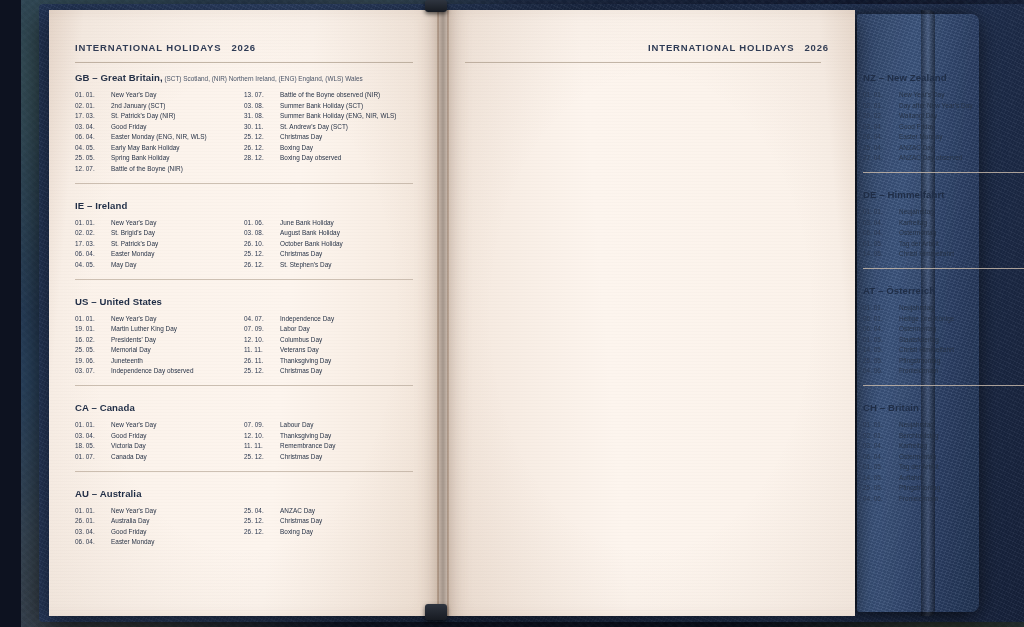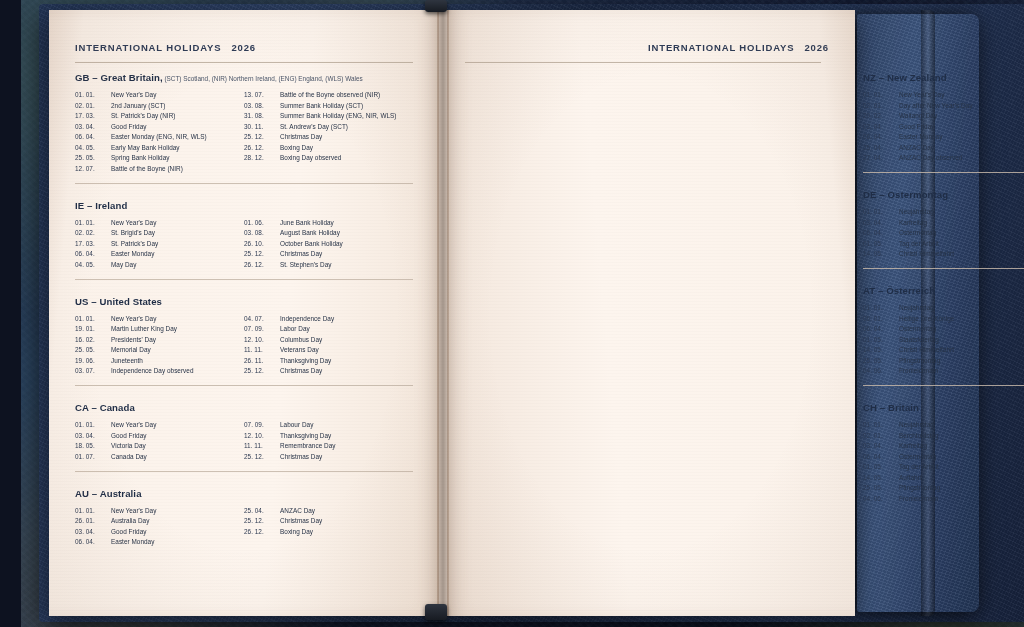--- a/index.html
+++ b/index.html
@@ -580,21 +580,21 @@
                   <span class="date">26. 12.</span>
                 </div>
                 <div class="entry">
                   <span class="date">28. 12.</span>
                 </div>
               </div>
             </div>
             <div class="block-sep"></div>
           </div>
           <div class="country-block">
-            <div class="country-title"><span>DE – Ostermontag</span></div>
+            <div class="country-title"><span>DE – Himmelfahrt</span></div>
             <div class="entries">
               <div class="entry-col">
                 <div class="entry">
                   <span class="date">01. 01.</span>
                   <span class="name">Neujahrstag</span>
                 </div>
                 <div class="entry">
                   <span class="date">03. 04.</span>
                   <span class="name">Karfreitag</span>
                 </div>

